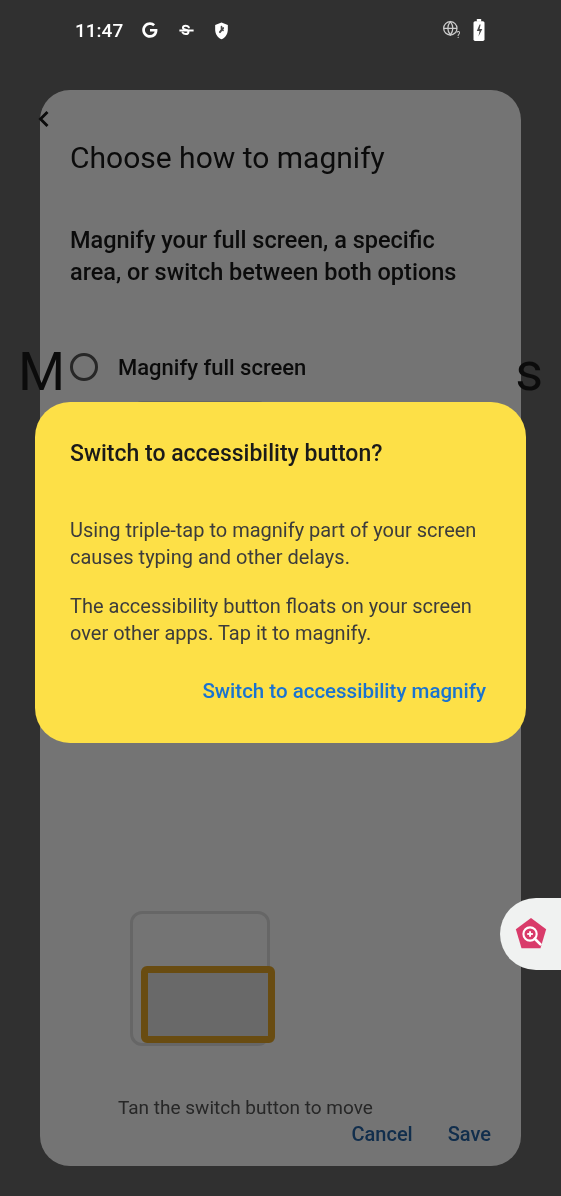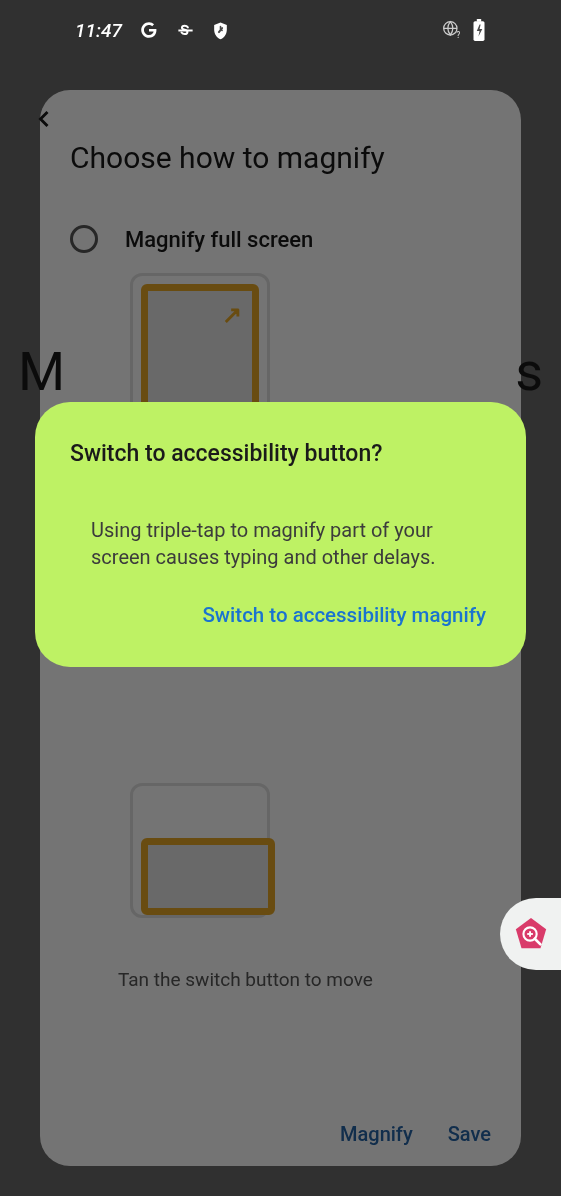--- a/index.html
+++ b/index.html
@@ -29,21 +29,20 @@
       padding: 0 75px 0 75px;
       color: white;
       font-size: 19px;
       font-weight: 500;
       z-index: 1;
     }
     .status-left {
       display: flex;
       align-items: center;
       gap: 16px;
-      font-style: italic;
     }
     .status-right {
       display: flex;
       align-items: center;
       gap: 10px;
     }
     .status-icon {
       display: inline-flex;
       align-items: center;
       justify-content: center;
@@ -78,21 +77,21 @@
     .bg-panel-subtitle {
       font-size: 23.5px;
       font-weight: 500;
       color: #1a1a1a;
       line-height: 1.35;
       margin-bottom: 65px;
     }
     .bg-radio-row {
       display: flex;
       align-items: center;
-      gap: 27px;
+      gap: 20px;
       margin-bottom: 20px;
     }
     .bg-radio {
       width: 28px;
       height: 28px;
       border: 3px solid #555;
       border-radius: 50%;
       flex-shrink: 0;
     }
     .bg-radio-label {
@@ -170,36 +169,35 @@
       inset: 0;
       background: rgba(0,0,0,0.35);
     }
     
     
     .dialog {
       position: absolute;
       top: 402px;
       left: 35px;
       right: 35px;
-      background: #bef264;
+      background: #fde047;
       border-radius: 35px;
       padding: 38px 35px 30px 35px;
     }
     .dialog-title {
       font-size: 23px;
       font-weight: 500;
       color: #1a1a1a;
       margin-bottom: 50px;
     }
     .dialog-text {
       font-size: 20px;
       color: #3c3c3c;
       line-height: 1.35;
       margin-bottom: 22px;
-      margin-left: 21px;
     }
     .dialog-text:last-of-type {
       margin-bottom: 60px;
     }
     .dialog-action {
       font-size: 20.5px;
       font-weight: 500;
       color: #1a73d0;
       text-align: right;
       margin-top: 20px;
@@ -278,20 +276,21 @@
 <div class="bg-panel">
   <span class="back-arrow">
     <svg width="28" height="28" viewBox="0 0 24 24" fill="none" stroke="#1a1a1a" stroke-width="2.5">
         <path d="M15 6l-6 6 6 6"></path>
       </svg>
   </span>
   <div class="bg-m-letter">M</div>
   <div class="bg-s-letter">s</div>
 
   <div class="bg-panel-title">Choose how to magnify</div>
+  <div class="bg-panel-subtitle">Magnify your full screen, a specific area, or switch between both options</div>
 
   <div class="bg-radio-row">
     <div class="bg-radio"></div>
     <div class="bg-radio-label">Magnify full screen</div>
   </div>
   <div class="bg-thumb">
     <div class="bg-thumb-inner">
       <span class="bg-thumb-arrow">↗</span>
     </div>
   </div>
@@ -300,30 +299,31 @@
 
   <div class="bg-thumb" style="height:135px;">
     <div class="bg-thumb-inner-partial"></div>
   </div>
 
   <div style="height:60px"></div>
 
   <div style="margin-left:48px;font-size:19px;color:#555;margin-top:-10px">Tan the switch button to move</div>
 
   <div class="bg-bottom-actions">
-    <span class="bg-action">Magnify</span>
+    <span class="bg-action">Cancel</span>
     <span class="bg-action">Save</span>
   </div>
 </div>
 
 <div class="overlay"></div>
 
 <div class="dialog">
   <div class="dialog-title">Switch to accessibility button?</div>
   <div class="dialog-text">Using triple-tap to magnify part of your screen causes typing and other delays.</div>
+  <div class="dialog-text">The accessibility button floats on your screen over other apps. Tap it to magnify.</div>
   <div class="dialog-action">Switch to accessibility magnify</div>
 </div>
 
 <div class="fab">
   <svg class="fab-inner" viewBox="0 0 40 38">
     <path d="M20 2 L36 14 L30 34 L10 34 L4 14 Z" fill="#d93b6a"></path>
     <circle cx="19" cy="19" r="7" fill="none" stroke="white" stroke-width="2.2"></circle>
     <line x1="24" y1="24" x2="30" y2="30" stroke="white" stroke-width="2.8" stroke-linecap="round"></line>
     <line x1="19" y1="16" x2="19" y2="22" stroke="white" stroke-width="2"></line>
     <line x1="16" y1="19" x2="22" y2="19" stroke="white" stroke-width="2"></line>

